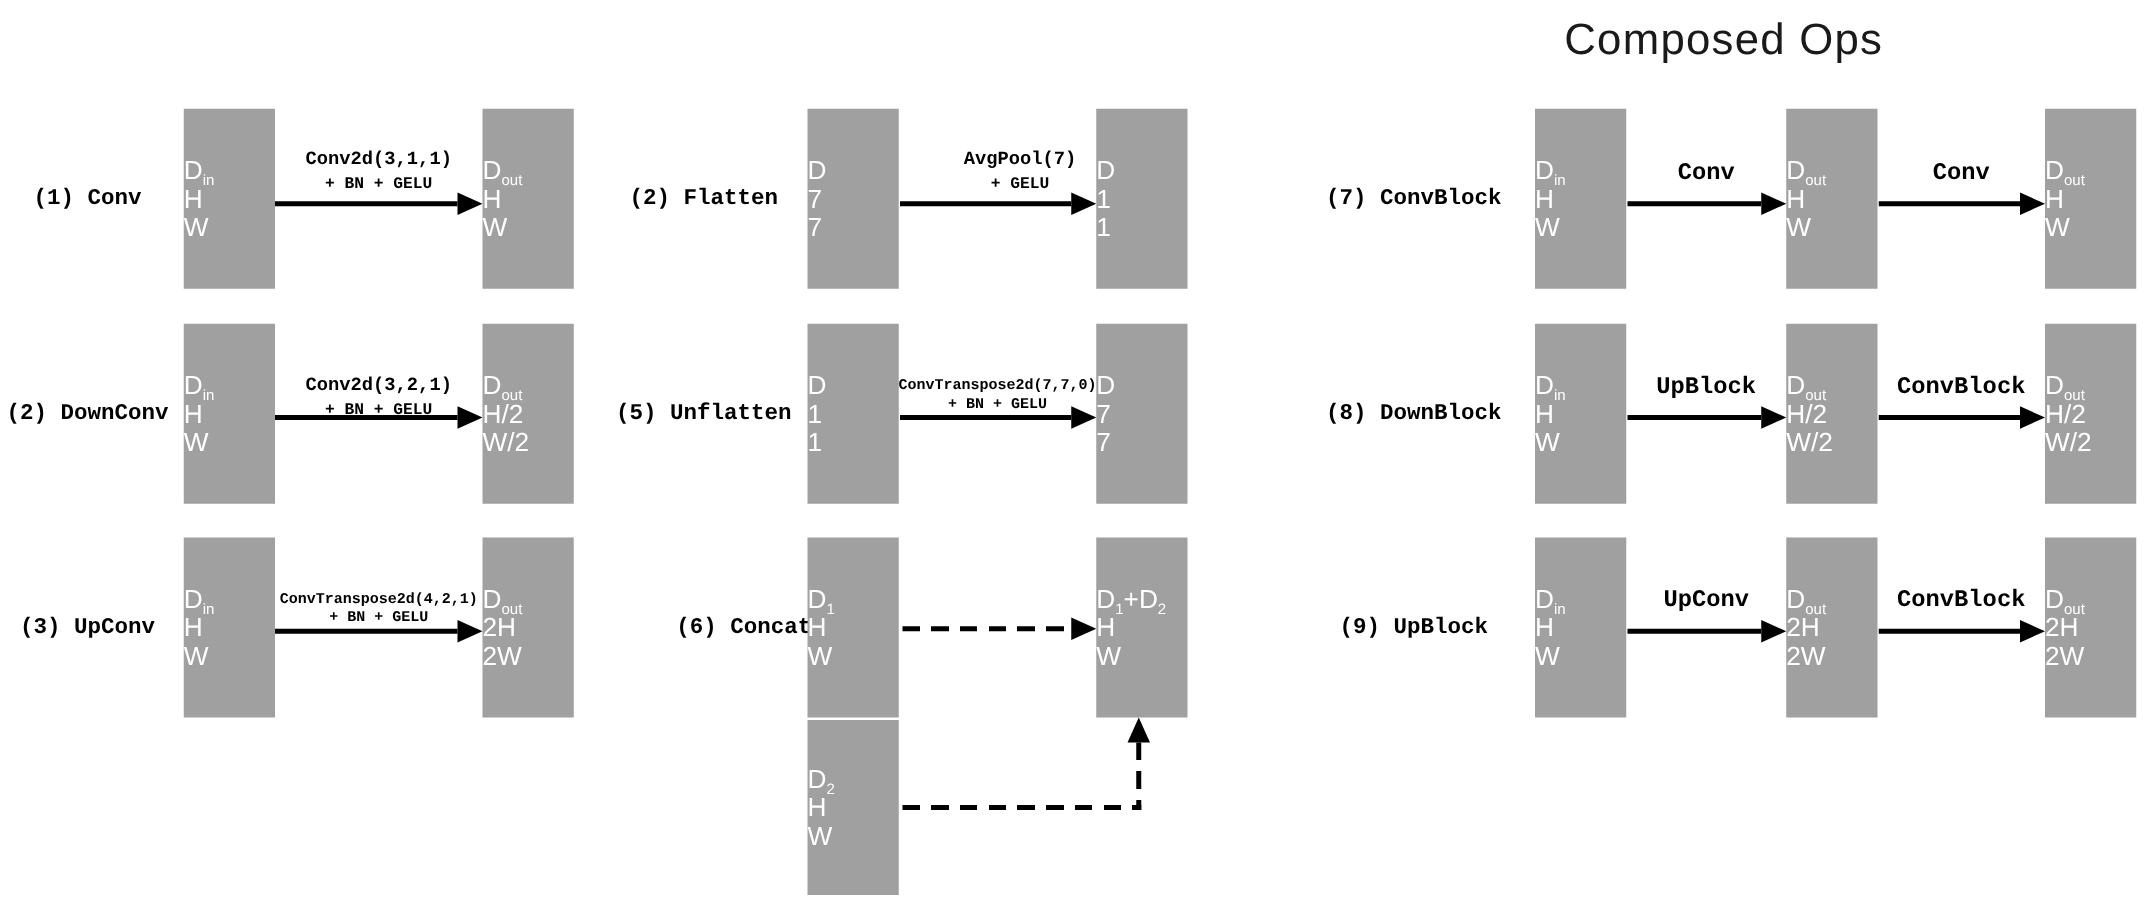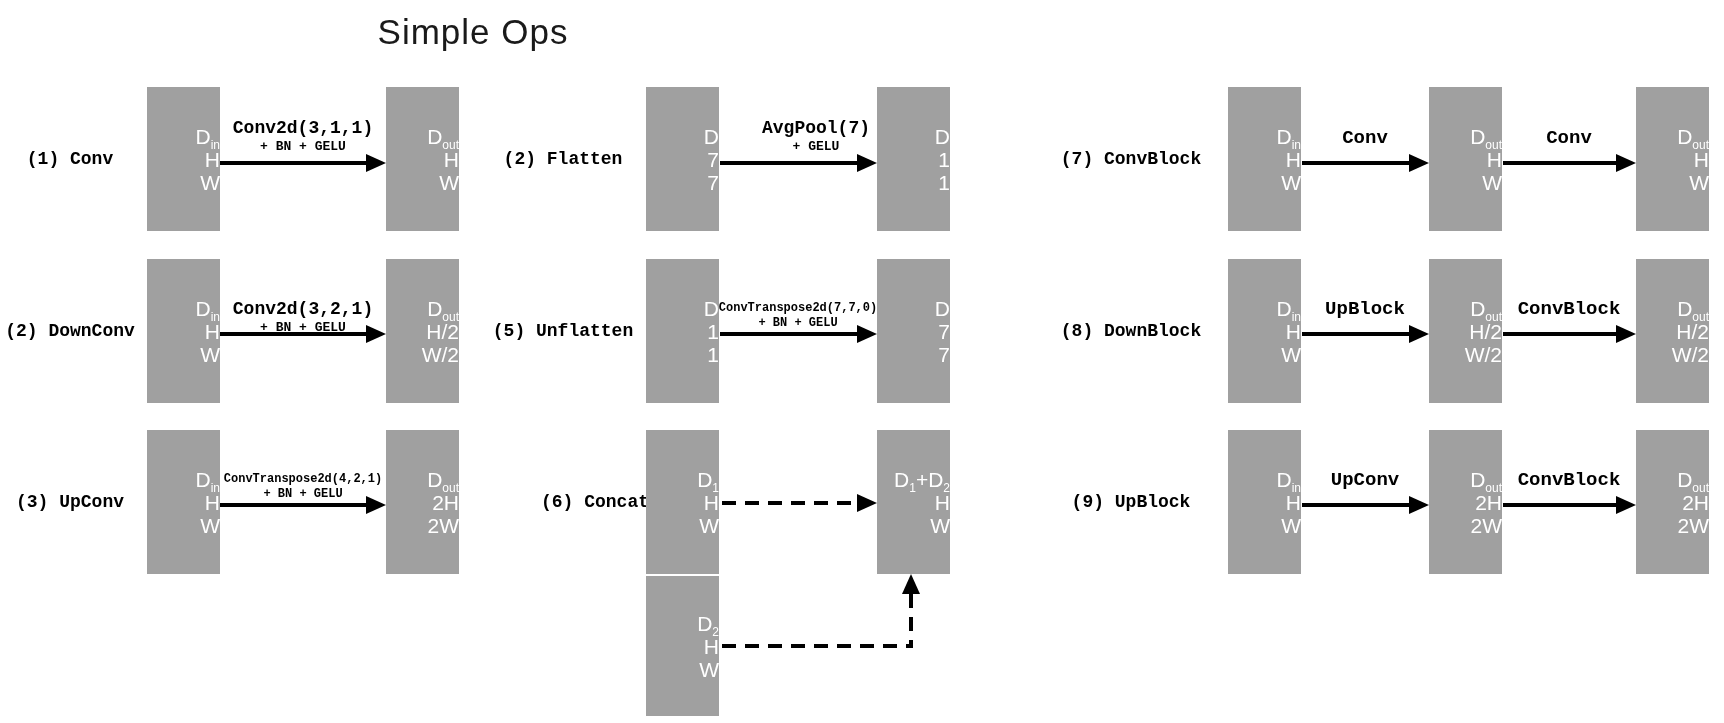--- a/index.html
+++ b/index.html
@@ -6,45 +6,45 @@
   .canvas{position:relative;width:1724px;height:723px;background:#fff;overflow:hidden;
           font-family:"Liberation Sans",sans-serif;}
   .title{position:absolute;top:12px;transform:translateX(-50%);font-size:35px;letter-spacing:1px;
          color:#1a1a1a;white-space:nowrap;font-family:"Liberation Sans",sans-serif;}
   .oplabel{position:absolute;transform:translateX(-50%);width:220px;text-align:center;
            font-family:"Liberation Mono",monospace;font-weight:bold;font-size:18px;
            line-height:22px;color:#000;white-space:nowrap;}
   .box{position:absolute;width:73px;height:144px;background:#a0a0a0;
        display:flex;align-items:center;justify-content:center;}
   .box.short{height:140px;}
-  .binner{width:100%;text-align:right;color:#fff;font-size:21px;line-height:23px;}
+  .binner{width:100%;text-align:left;color:#fff;font-size:21px;line-height:23px;}
   .binner sub{font-size:12px;line-height:0;}
   .shaft{position:absolute;height:4px;background:#000;}
   .head-r{position:absolute;width:0;height:0;border-top:9px solid transparent;
           border-bottom:9px solid transparent;border-left:20px solid #000;}
   .head-u{position:absolute;width:0;height:0;border-left:9px solid transparent;
           border-right:9px solid transparent;border-bottom:20px solid #000;}
   .dash-h{position:absolute;height:4px;
           background:repeating-linear-gradient(90deg,#000 0 14px,transparent 14px 23px);}
   .dash-v{position:absolute;width:4px;
           background:repeating-linear-gradient(180deg,#000 0 14px,transparent 14px 23px);}
   .alabel{position:absolute;transform:translateX(-50%);width:240px;text-align:center;
           font-family:"Liberation Mono",monospace;font-weight:bold;color:#000;white-space:nowrap;}
-  .alabel .s1{font-size:18px;line-height:20px;}
+  .alabel .s1{font-size:15px;line-height:20px;}
   .alabel .s2{font-size:13px;line-height:17px;}
   .alabel.small .s1{font-size:12px;line-height:16px;}
   .alabel.small .s2{font-size:12px;line-height:15px;}
   .alabel.single{font-size:19px;line-height:24px;}
 </style>
 </head>
 <body>
 
 <div class="canvas">
 
-  <div class="title" style="left:473px">Simple Ops</div>
+  <div class="title" style="left:1379px">Composed Ops</div>
 
   <div>
     <div class="oplabel" style="left:70px;top:148px">(1) Conv</div>
     <div class="box" style="left:147px;top:87px">
       <div class="binner">
         <div><span>D</span><sub>in</sub></div>
         <div>H</div>
         <div>W</div>
       </div>
     </div>

